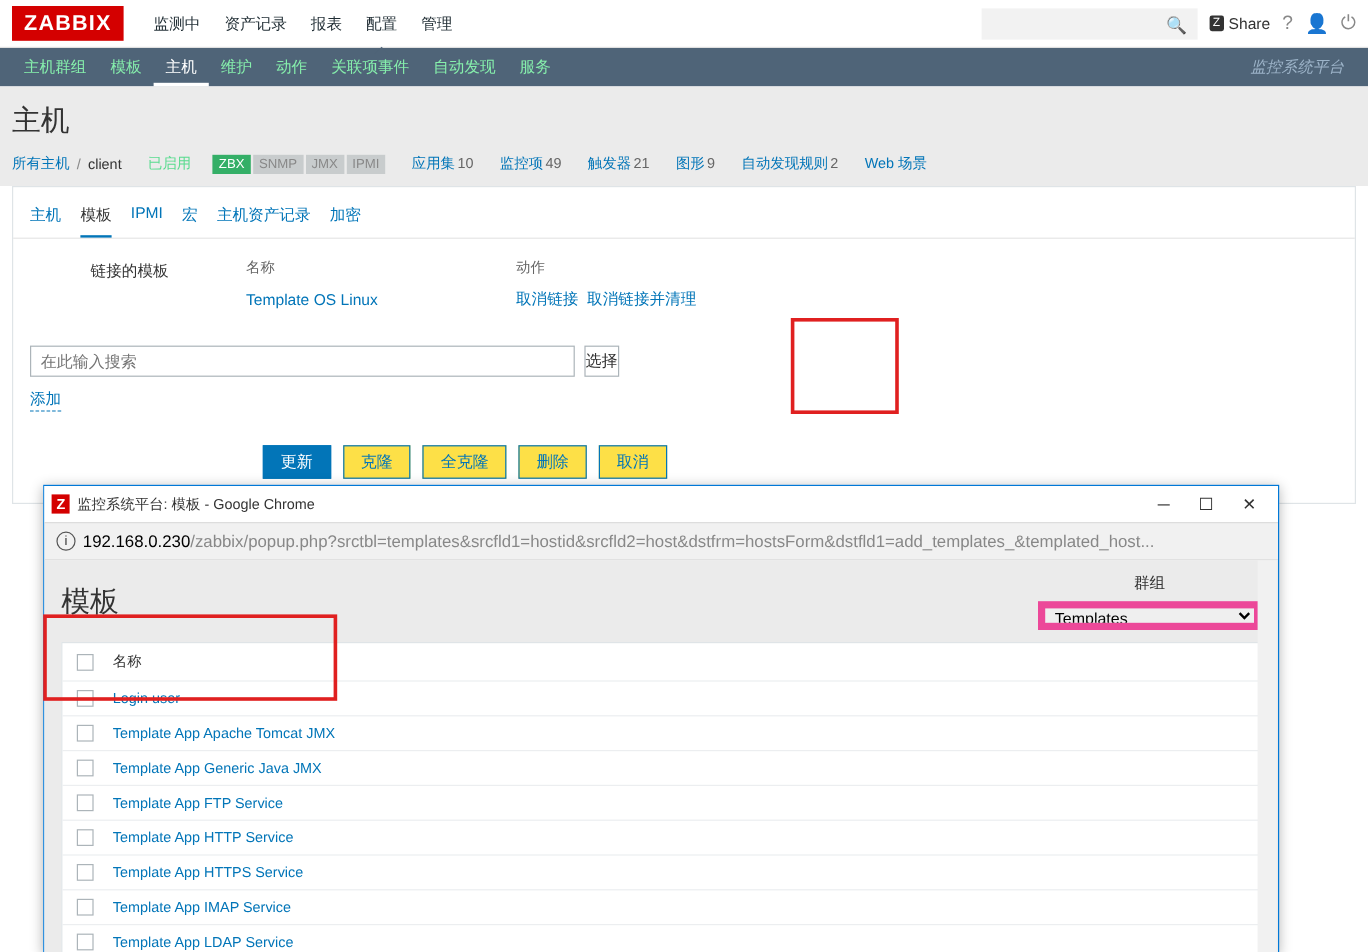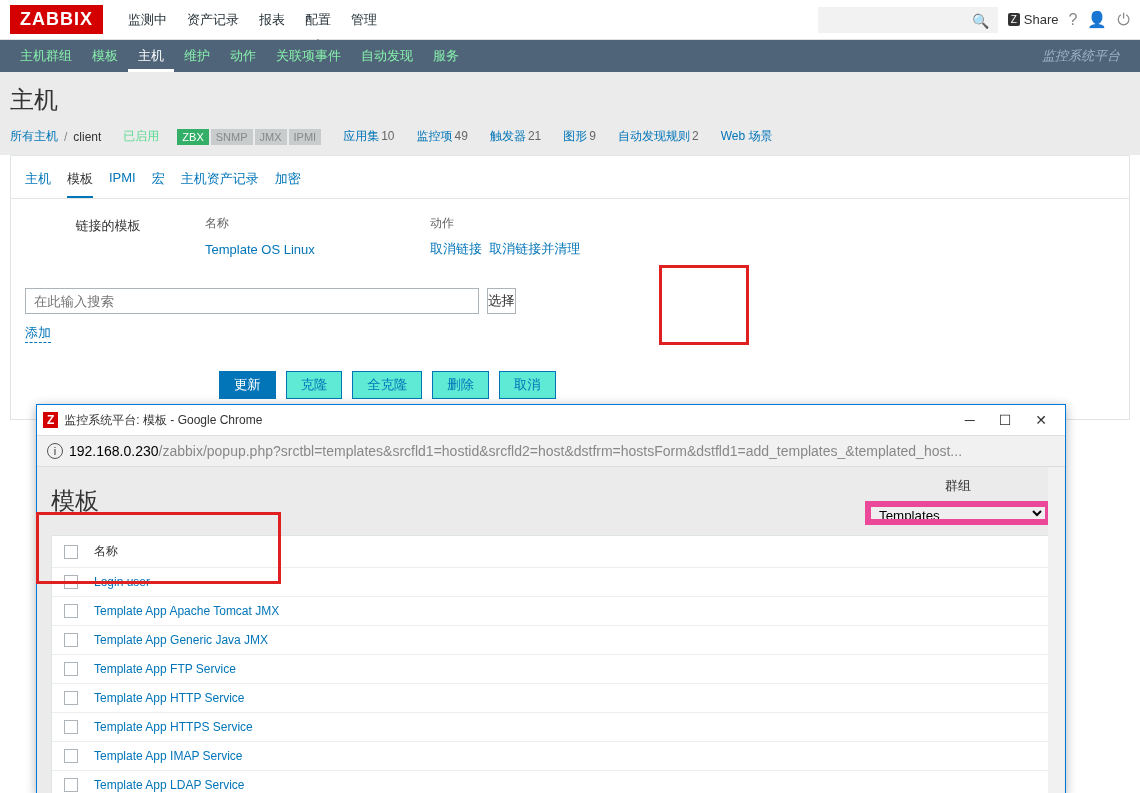--- a/index.html
+++ b/index.html
@@ -47,21 +47,21 @@
 .form-body { flex: 1; }
 .tbl-head { display: flex; color: #666; font-size: 12px; }
 .col-name { width: 225px; }
 .col-action { }
 .tbl-row { display: flex; margin-top: 8px; align-items: center; }
 .search-input { width: 454px; height: 26px; border: 1px solid #acb4b9; padding: 0 8px; color: #888; }
 .select-btn { margin-left: 8px; height: 26px; padding: 0 0; border: 1px solid #acb4b9; background: #fff; color: #333; cursor: pointer; }
 .add-link { display: inline-block; margin-top: 10px; border-bottom: 1px dashed #0275b8; }
 .highlight-box { position: absolute; border: 3px solid #e02020; pointer-events: none; }
 .btn-row { display: flex; gap: 10px; margin-top: 28px; margin-left: 194px; }
-.btn { height: 28px; padding: 0 14px; border: 1px solid #0275b8; background: #5eead4; color: #0275b8; cursor: pointer; }
+.btn { height: 28px; padding: 0 14px; border: 1px solid #0275b8; background: #fde047; color: #0275b8; cursor: pointer; }
 .btn.primary { background: #0275b8; color: #fff; }
 
 
 .popup { position: absolute; left: 36px; top: 404px; width: 1030px; border: 1px solid #0078d7; background: #fff; box-shadow: 0 2px 10px rgba(0,0,0,0.3); }
 .popup-title { background: #fff; display: flex; align-items: center; height: 30px; padding: 0 6px; font-size: 12px; }
 .p-logo { background: #d40000; color: #fff; font-weight: bold; font-size: 12px; padding: 1px 4px; margin-right: 6px; }
 .win-ctrls { margin-left: auto; display: flex; gap: 24px; padding-right: 12px; font-size: 14px; color: #333; }
 .url-bar { display: flex; align-items: center; height: 32px; padding: 0 10px; background: #f1f1f1; border-top: 1px solid #ddd; border-bottom: 1px solid #ddd; font-size: 14px; color: #333; }
 .url-info { border: 1px solid #555; border-radius: 50%; width: 16px; height: 16px; display: flex; align-items: center; justify-content: center; font-size: 11px; margin-right: 6px; }
 .url-host { color: #000; }

